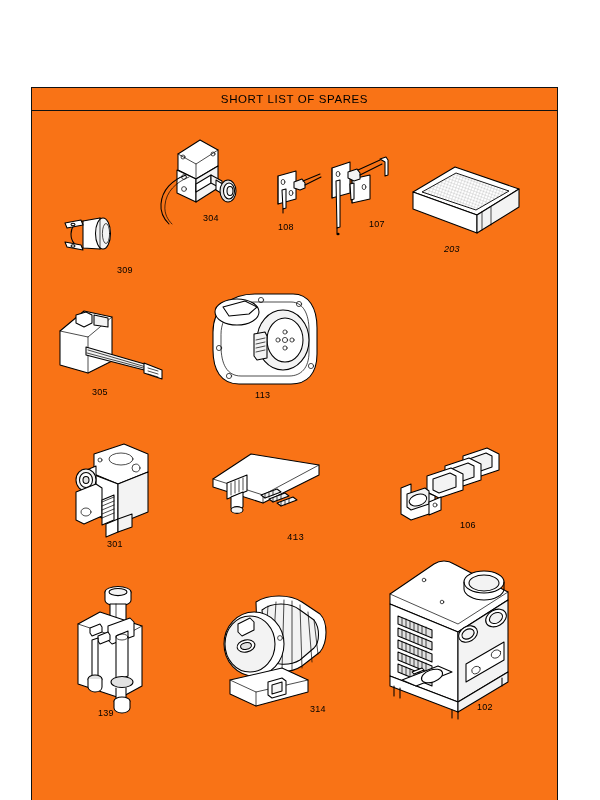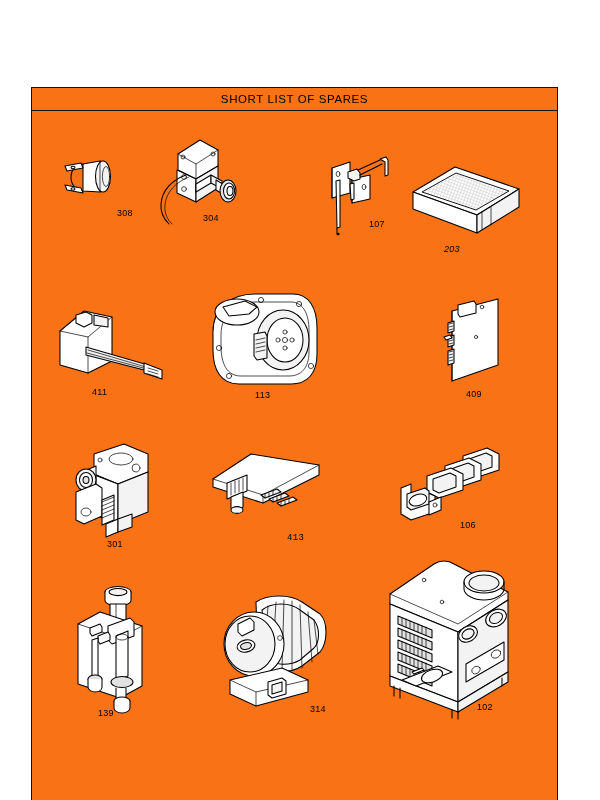--- a/index.html
+++ b/index.html
@@ -67,37 +67,37 @@
 <body>
 
 <div id="sheet">
 
   <div id="frame">
 
     <div id="title-bar">
       <span id="title-text">SHORT LIST OF SPARES</span>
     </div>
 
-    <div class="part" style="left:27px;top:70px;width:62px;height:46px;">
+
+    <div class="part" style="left:27px;top:127px;width:62px;height:46px;">
       <div class="art">
         <svg viewBox="0 0 62 46">
           <path class="o" d="M24 6 L41 3 L50 11 L50 26 L41 34 L24 33 Z"></path>
           <ellipse class="oh" cx="44" cy="18.5" rx="7.5" ry="15.5"></ellipse>
           <path class="l" d="M24 6 C14 8 12 14 12 19 C12 25 15 31 24 33"></path>
           <path class="o" d="M6 8 L22 5 L24 10 L8 13 Z"></path>
           <path class="o" d="M6 27 L22 30 L24 35 L8 32 Z"></path>
           <ellipse class="l" cx="14" cy="9.5" rx="2" ry="1.2"></ellipse>
           <ellipse class="l" cx="14" cy="31" rx="2" ry="1.2"></ellipse>
           <path class="lt" d="M41 3 L41 34"></path>
           <ellipse class="lt" cx="47" cy="18.5" rx="3.6" ry="10"></ellipse>
         </svg>
       </div>
-      <span class="lbl" style="left:58px;top:50px;">308</span>
-    </div>
-
+      <span class="lbl" style="left:58px;top:50px;">309</span>
+    </div>
 
     <div class="part" style="left:124px;top:48px;width:96px;height:94px;">
       <div class="art">
         <svg viewBox="0 0 96 94">
           <path class="o" d="M22 18 L44 4 L62 14 L62 30 L40 43 L22 34 Z"></path>
           <path class="lt" d="M22 18 L40 28 L62 14"></path>
           <path class="lt" d="M40 28 L40 43"></path>
           <circle class="lt" cx="27" cy="21" r="2"></circle>
           <circle class="lt" cx="57" cy="18" r="2"></circle>
           <path class="o" d="M21 34 L40 43 L40 66 L21 57 Z"></path>
@@ -110,20 +110,36 @@
           <ellipse class="oh" cx="74" cy="55" rx="3" ry="4.5"></ellipse>
           <circle class="lt" cx="28" cy="41" r="2.4"></circle>
           <circle class="lt" cx="28" cy="53" r="2.4"></circle>
           <path class="l" d="M30 39 C16 44 6 54 5 68 C4 78 9 84 13 88"></path>
           <path class="lt" d="M33 41 C20 46 10 56 9 69 C8 78 12 84 16 88"></path>
         </svg>
       </div>
       <span class="lbl" style="left:47px;top:77px;">304</span>
     </div>
 
+    <div class="part" style="left:240px;top:75px;width:52px;height:62px;">
+      <div class="art">
+        <svg viewBox="0 0 52 62">
+          <path class="o" d="M6 13 L24 8 L24 36 L6 41 Z"></path>
+          <path class="lt" d="M6 13 L6 41"></path>
+          <ellipse class="lt" cx="11" cy="19" rx="1.9" ry="2.6"></ellipse>
+          <ellipse class="lt" cx="19" cy="30" rx="1.9" ry="2.6"></ellipse>
+          <path class="oh" d="M22 19 L30 16 L33 20 L33 25 L28 27 L22 25 Z"></path>
+          <path class="l" d="M31 18 L48 11"></path>
+          <path class="l" d="M33 22 L49 14"></path>
+          <path class="o" d="M10 27 L14 26 L14 45 L11 46 Z"></path>
+          <path class="l" d="M11 46 L11 50"></path>
+        </svg>
+      </div>
+      <span class="lbl" style="left:6px;top:59px;">108</span>
+    </div>
 
     <div class="part" style="left:292px;top:63px;width:74px;height:90px;">
       <div class="art">
         <svg viewBox="0 0 74 90">
           <path class="o" d="M8 17 L26 11 L26 42 L8 47 Z"></path>
           <path class="lt" d="M8 17 L8 47"></path>
           <ellipse class="lt" cx="14" cy="23" rx="1.9" ry="2.6"></ellipse>
           <path class="o" d="M28 28 L46 24 L46 48 L28 52 Z"></path>
           <path class="lt" d="M28 28 L28 52"></path>
           <ellipse class="lt" cx="40" cy="36" rx="1.9" ry="2.6"></ellipse>
@@ -169,21 +185,21 @@
           <path class="oh" d="M42 12 L56 15 L56 24 L42 22 Z"></path>
           <path class="oh" d="M34 44 L96 62 L96 68 L34 52 Z"></path>
           <path class="lt" d="M36 47 L94 64"></path>
           <path class="lt" d="M35 50 L95 66"></path>
           <path class="o" d="M92 60 L110 67 L110 76 L92 70 Z"></path>
           <path class="lt" d="M96 65 L106 68"></path>
           <path class="lt" d="M96 68 L106 71"></path>
           <path class="lt" d="M96 71 L106 74"></path>
         </svg>
       </div>
-      <span class="lbl" style="left:40px;top:84px;">411</span>
+      <span class="lbl" style="left:40px;top:84px;">305</span>
     </div>
 
     <div class="part" style="left:167px;top:200px;width:122px;height:112px;">
       <div class="art">
         <svg viewBox="0 0 122 112">
           <path class="o" d="M14 44 C14 20 32 6 56 6 L94 6 C110 6 118 20 118 40 L118 66 C118 86 108 96 92 96 L40 96 C22 96 14 82 14 62 Z"></path>
           <path class="lt" d="M22 46 C22 26 38 14 56 14 L92 14 C104 14 110 26 110 42 L110 64 C110 80 102 88 90 88 L42 88 C28 88 22 76 22 58 Z"></path>
           <ellipse class="oh" cx="84" cy="52" rx="26" ry="30"></ellipse>
           <ellipse class="o" cx="86" cy="52" rx="18" ry="22"></ellipse>
           <circle class="lt" cx="86" cy="44" r="2.1"></circle>
@@ -199,39 +215,20 @@
           <circle class="lt" cx="30" cy="88" r="2.6"></circle>
           <circle class="lt" cx="100" cy="16" r="2.6"></circle>
           <circle class="lt" cx="112" cy="78" r="2.6"></circle>
           <circle class="lt" cx="62" cy="12" r="2.6"></circle>
         </svg>
       </div>
       <span class="lbl" style="left:56px;top:102px;">113</span>
     </div>
 
 
-    <div class="part" style="left:404px;top:205px;width:72px;height:102px;">
-      <div class="art">
-        <svg viewBox="0 0 72 102">
-          <path class="o" d="M16 18 L62 6 L62 72 L16 88 Z"></path>
-          <path class="lt" d="M16 18 L16 88"></path>
-          <path class="o" d="M22 12 L38 8 L40 11 L40 20 L24 24 L22 21 Z"></path>
-          <path class="oh" d="M12 30 L18 28 L18 38 L12 40 Z"></path>
-          <path class="oh" d="M12 44 L18 42 L18 52 L12 54 Z"></path>
-          <path class="oh" d="M12 58 L18 56 L18 70 L12 72 Z"></path>
-          <path class="lt" d="M13 31 L17 30 M13 34 L17 33 M13 37 L17 36"></path>
-          <path class="lt" d="M13 45 L17 44 M13 48 L17 47 M13 51 L17 50"></path>
-          <path class="lt" d="M13 59 L17 58 M13 62 L17 61 M13 65 L17 64 M13 68 L17 67"></path>
-          <path class="o" d="M8 44 L14 42 L16 45 L10 47 Z"></path>
-          <circle class="lt" cx="40" cy="44" r="1.6"></circle>
-          <circle class="lt" cx="46" cy="14" r="1.8"></circle>
-        </svg>
-      </div>
-      <span class="lbl" style="left:30px;top:96px;">409</span>
-    </div>
 
     <div class="part" style="left:30px;top:352px;width:104px;height:108px;">
       <div class="art">
         <svg viewBox="0 0 104 108">
           <path class="o" d="M32 14 L62 4 L86 14 L86 32 L56 44 L32 34 Z"></path>
           <ellipse class="lt" cx="59" cy="19" rx="12" ry="6"></ellipse>
           <path class="o" d="M30 34 L56 44 L56 84 L30 74 Z"></path>
           <path class="oh" d="M56 44 L86 32 L86 72 L56 84 Z"></path>
           <path class="o" d="M20 32 L34 26 L34 44 L20 50 Z"></path>
           <ellipse class="oh" cx="24" cy="40" rx="10" ry="11"></ellipse>

